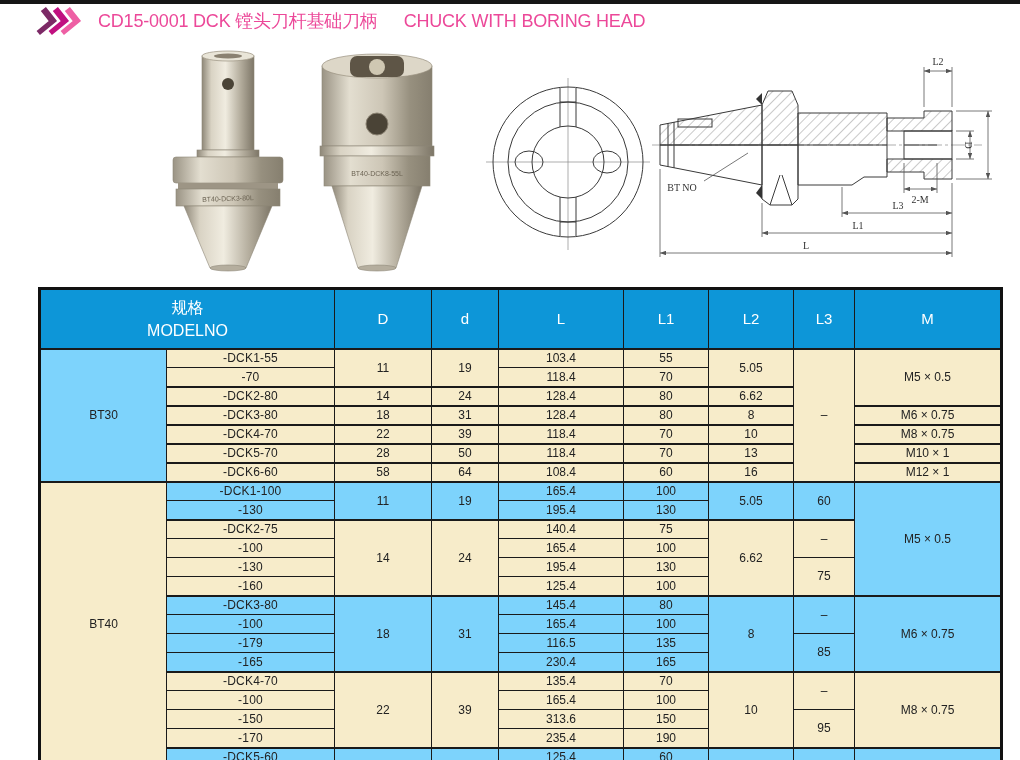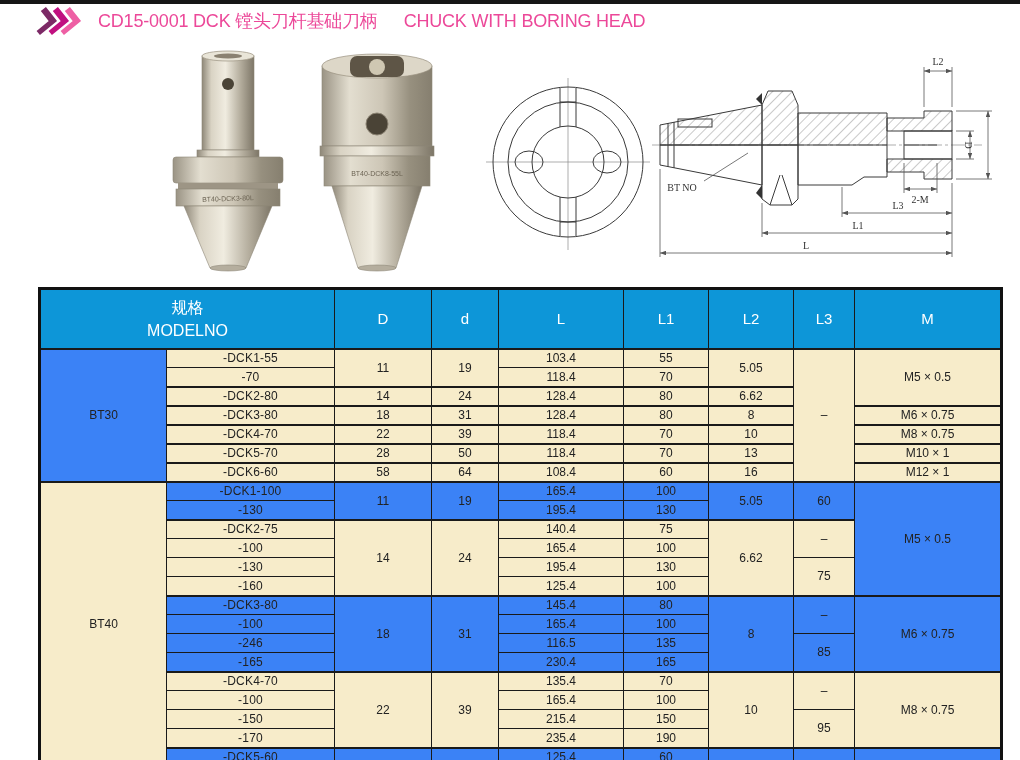--- a/index.html
+++ b/index.html
@@ -25,21 +25,21 @@
   .spec-table th, .spec-table td {
     border:1px solid #1a1a1a; text-align:center; vertical-align:middle;
     overflow:hidden; white-space:nowrap; padding:0;
   }
   .spec-table { border:3px solid #111; }
   .spec-table thead th { background:#0d96d8; color:#fff; height:60px; font-weight:400; }
   th.spec-head { font-size:16px; line-height:1.45; }
   th.col-head { font-size:15px; }
   .spec-table tbody td { height:19px; font-size:12px; color:#222; line-height:1; }
   td.tan   { background:#f7ecca; }
-  td.white { background:#3b82f6; }
+  td.white { background:#7dd3fc; }
   td.model { font-weight:400; letter-spacing:0.2px;margin-left:43px; }
   td.shank { font-size:13px; }
   tr.group-start td { border-top-width:2px; }
 
   
   .ln  { stroke:#3a3a3a; stroke-width:1; fill:none; }
   .cl  { stroke:#8a8a8a; stroke-width:0.7; fill:none; }
   .dim { stroke:#555; stroke-width:0.8; fill:none; }
   .dimtxt { font-family:"Liberation Serif", serif; font-size:10px; fill:#333; }
 </style>
@@ -337,21 +337,21 @@
           <td rowspan="4" class="white">8</td>
           <td rowspan="2" class="white">–</td>
           <td rowspan="4" class="white">M6 × 0.75</td>
         </tr>
         <tr>
           <td class="white model">-100</td>
           <td class="white">165.4</td>
           <td class="white">100</td>
         </tr>
         <tr>
-          <td class="white model">-246</td>
+          <td class="white model">-179</td>
           <td class="white">116.5</td>
           <td class="white">135</td>
           <td rowspan="2" class="white">85</td>
         </tr>
         <tr>
           <td class="white model">-165</td>
           <td class="white">230.4</td>
           <td class="white">165</td>
         </tr>
         <tr class="group-start">
@@ -364,21 +364,21 @@
           <td rowspan="2" class="tan">–</td>
           <td rowspan="4" class="tan">M8 × 0.75</td>
         </tr>
         <tr>
           <td class="tan model">-100</td>
           <td class="tan">165.4</td>
           <td class="tan">100</td>
         </tr>
         <tr>
           <td class="tan model">-150</td>
-          <td class="tan">215.4</td>
+          <td class="tan">313.6</td>
           <td class="tan">150</td>
           <td rowspan="2" class="tan">95</td>
         </tr>
         <tr>
           <td class="tan model">-170</td>
           <td class="tan">235.4</td>
           <td class="tan">190</td>
         </tr>
         <tr class="group-start">
           <td class="white model">-DCK5-60</td>

